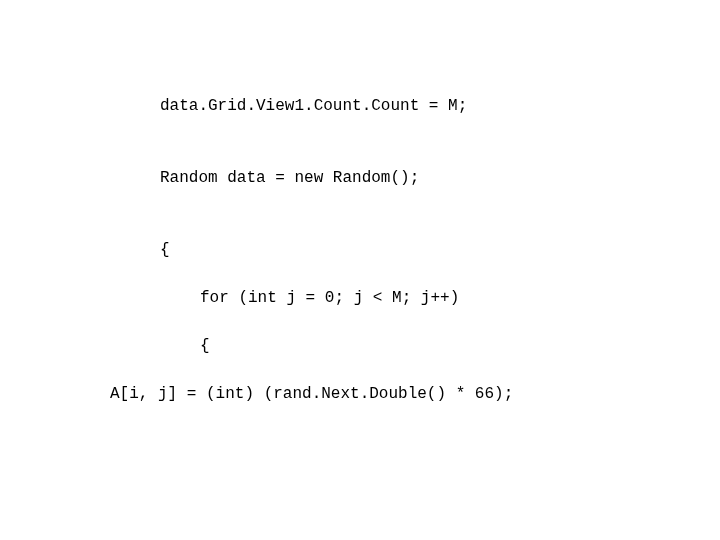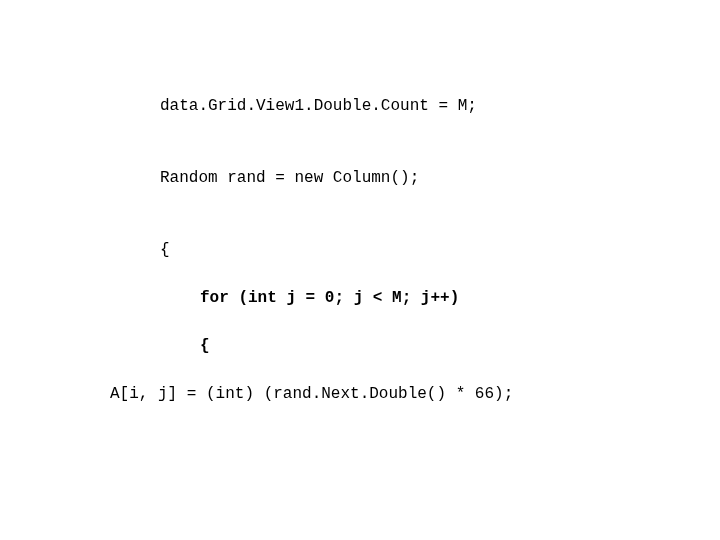--- a/index.html
+++ b/index.html
@@ -13,29 +13,29 @@
     line-height: 1.5;
     color: #000000;
   }
   .code-block {
     padding: 70px 0 0 0;
     white-space: pre;
   }
   .line { display: block; }
   .indent-1 { padding-left: 110px; }
   .indent-2 { padding-left: 160px; }
-  .indent-3 { padding-left: 200px; font-weight: bold; }
+  .indent-3 { padding-left: 200px; }
 </style>
 </head>
 <body>
 
 <div class="code-block">
-<span class="line indent-2">data.Grid.View1.Double.Count = M;</span>
+<span class="line indent-2">data.Grid.View1.Count.Count = M;</span>
 <span class="line indent-2"></span>
-<span class="line indent-2">Random rand = new Column();</span>
+<span class="line indent-2">Random data = new Random();</span>
 <span class="line indent-2"></span>
 <span class="line indent-2">{</span>
 <span class="line indent-3">for (int j = 0; j &lt; M; j++)</span>
 <span class="line indent-3">{</span>
 <span class="line indent-1">A[i, j] = (int) (rand.Next.Double() * 66);</span>
 
 
 
 
 </div>

